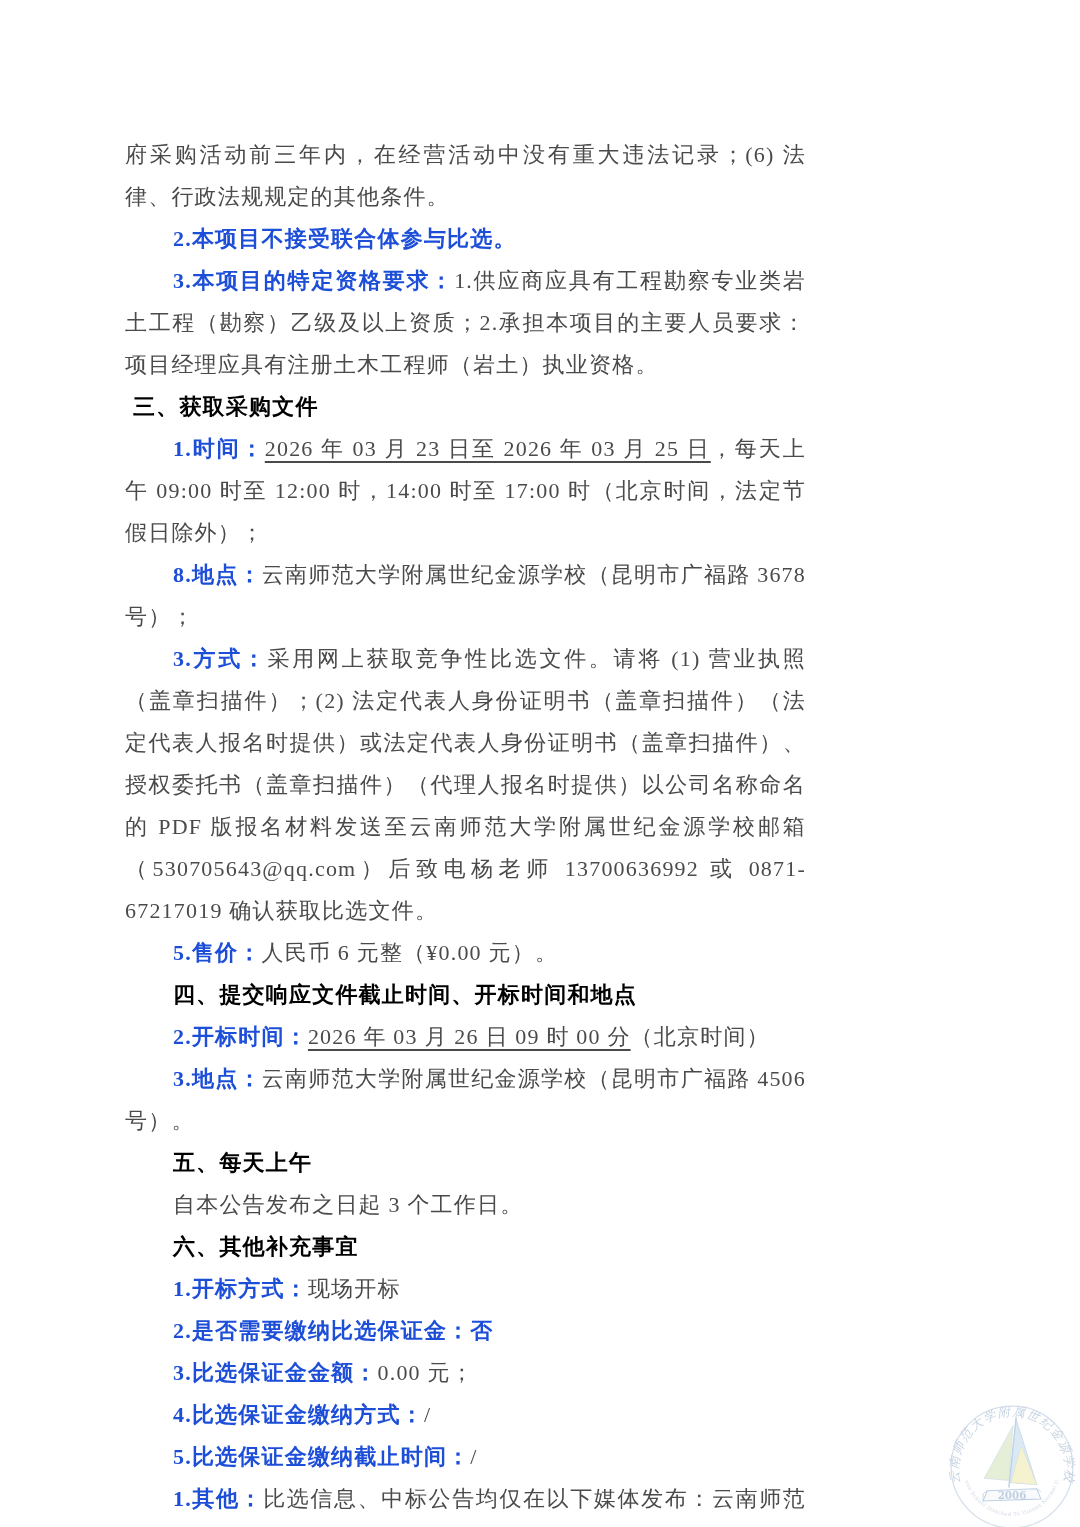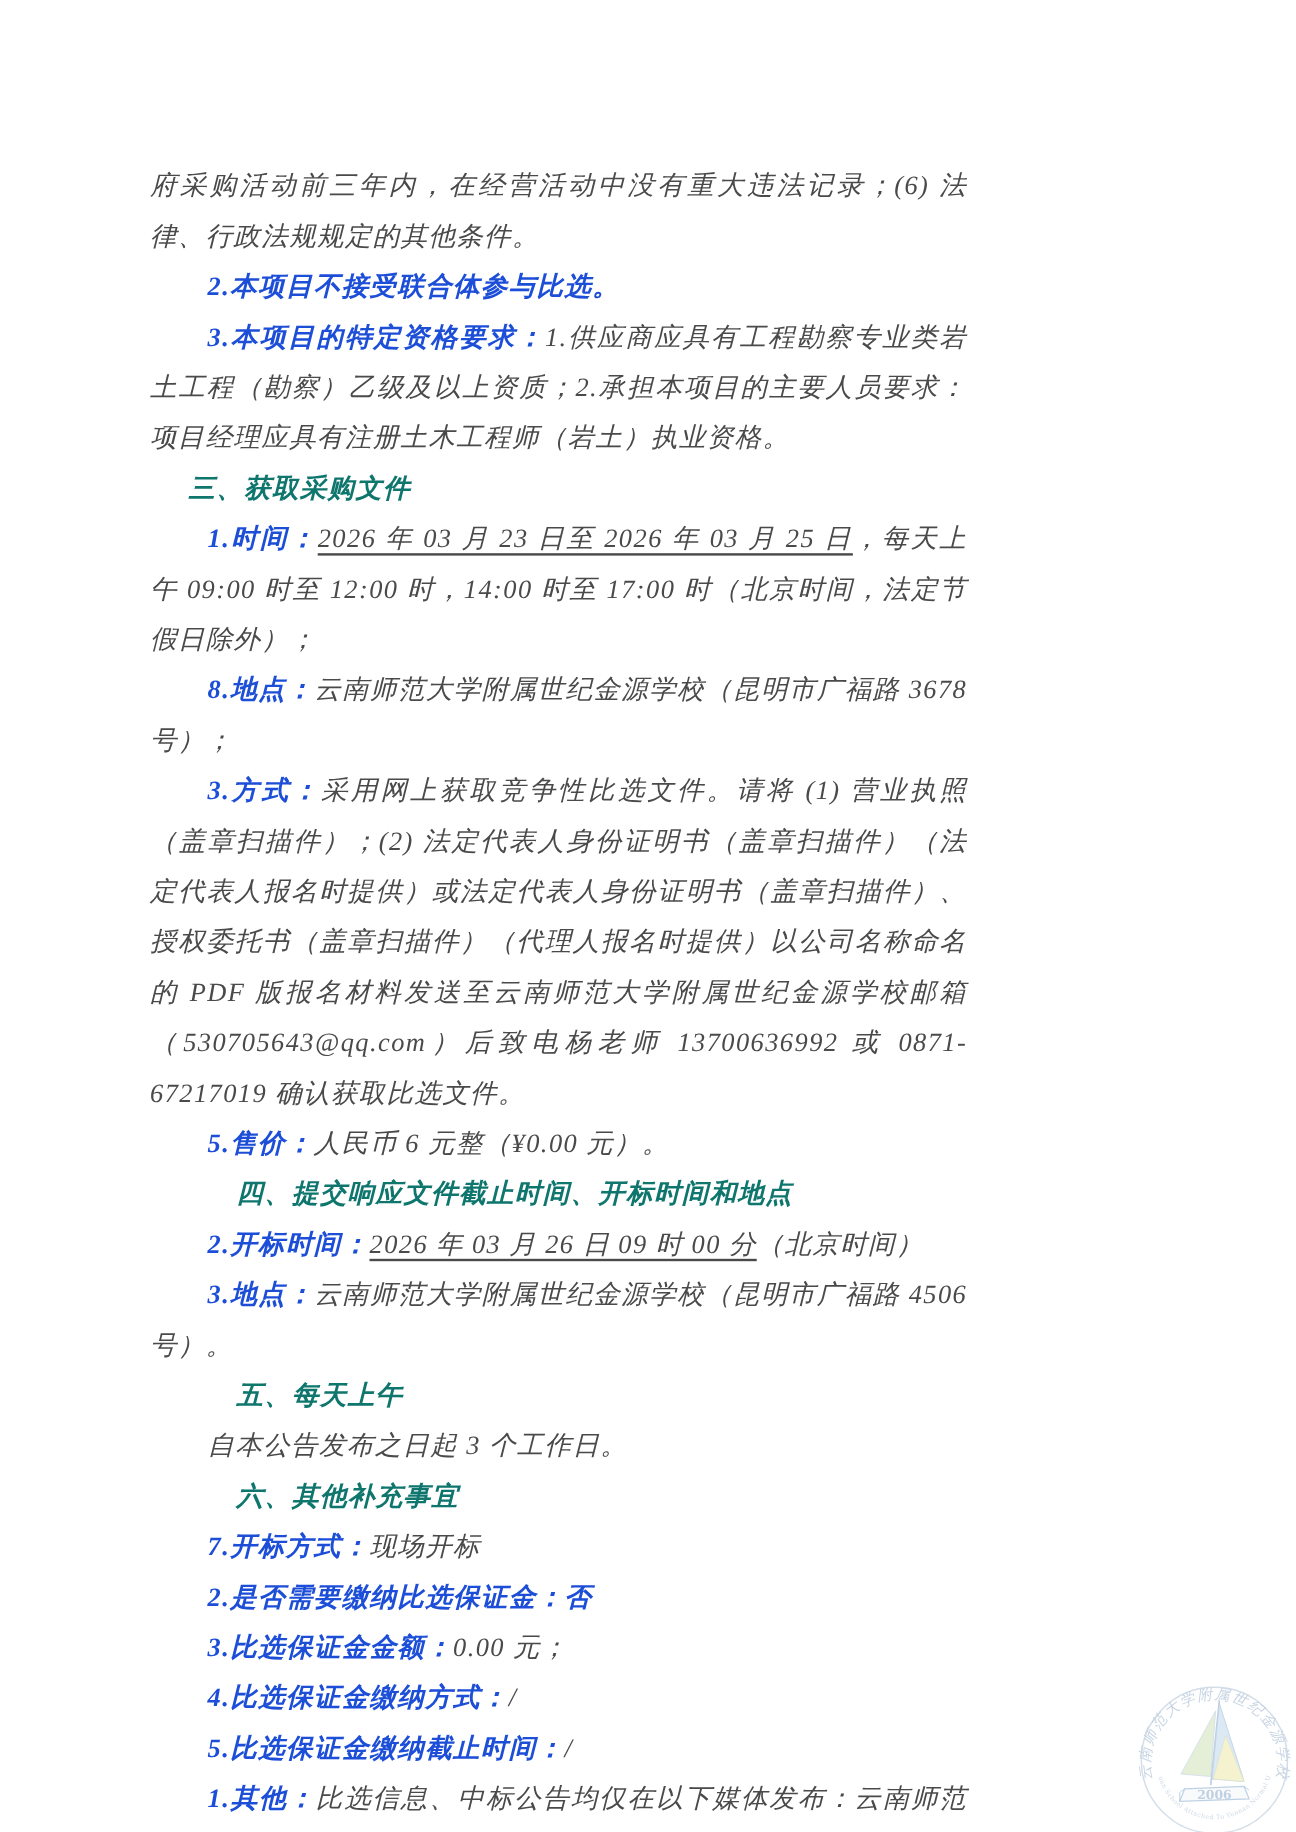--- a/index.html
+++ b/index.html
@@ -9,21 +9,20 @@
     position:relative;
     overflow:hidden;
     font-family:"Liberation Serif","DejaVu Serif",serif;
   }
   .page{
     position:absolute;
     left:0;top:0;
     width:931px;height:1527px;
     padding:134px 125px 0 125px;
     box-sizing:border-box;
-    font-style:italic;
   }
   .para{
     margin:0;
     font-size:22px;
     line-height:42px;
     letter-spacing:1.2px;
     text-align:justify;
     color:#4a4a4a;
     font-weight:normal;
   }
@@ -33,23 +32,22 @@
     color:#1d4ed8;
     font-weight:bold;
   }
   .para b{font-weight:bold;}
   .u{
     text-decoration:underline;
     text-underline-offset:5px;
     text-decoration-thickness:1.5px;
   }
   .heading{
-    color:#0f766e;
+    color:#000000;
     font-weight:bold;
-    margin-left:24px;
   }
   
   .seal{
     position:absolute;
     left:948px;
     top:1403px;
     width:128px;
     height:128px;
     opacity:0.5;
   }
@@ -81,21 +79,21 @@
   <p class="para ind"><b>2.开标时间：</b><span class="u">2026 年 03 月 26 日 09 时 00 分</span><span>（北京时间）</span></p>
 
   <p class="para ind"><b>3.地点：</b><span>云南师范大学附属世纪金源学校（昆明市广福路 4506 号）。</span></p>
 
   <p class="para ind heading">五、每天上午</p>
 
   <p class="para ind"><span>自本公告发布之日起 3 个工作日。</span></p>
 
   <p class="para ind heading">六、其他补充事宜</p>
 
-  <p class="para ind"><b>7.开标方式：</b><span>现场开标</span></p>
+  <p class="para ind"><b>1.开标方式：</b><span>现场开标</span></p>
 
   <p class="para ind bold"><span>2.是否需要缴纳比选保证金：否</span></p>
 
   <p class="para ind"><b>3.比选保证金金额：</b><span>0.00 元；</span></p>
 
   <p class="para ind"><b>4.比选保证金缴纳方式：</b><span>/</span></p>
 
   <p class="para ind"><b>5.比选保证金缴纳截止时间：</b><span>/</span></p>
 
   <p class="para ind"><b>1.其他：</b><span>比选信息、中标公告均仅在以下媒体发布：云南师范大学附属世纪金源学校官网（https://www.ysdsjjy.com/sjjycms/front/index）。</span></p>

